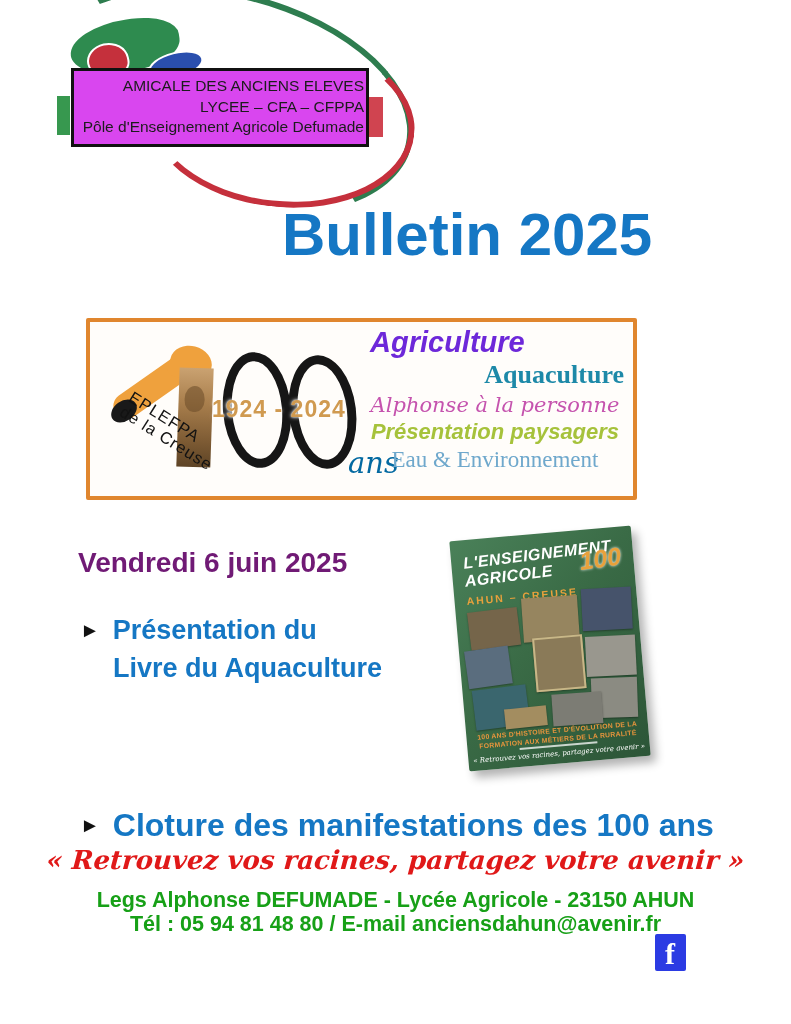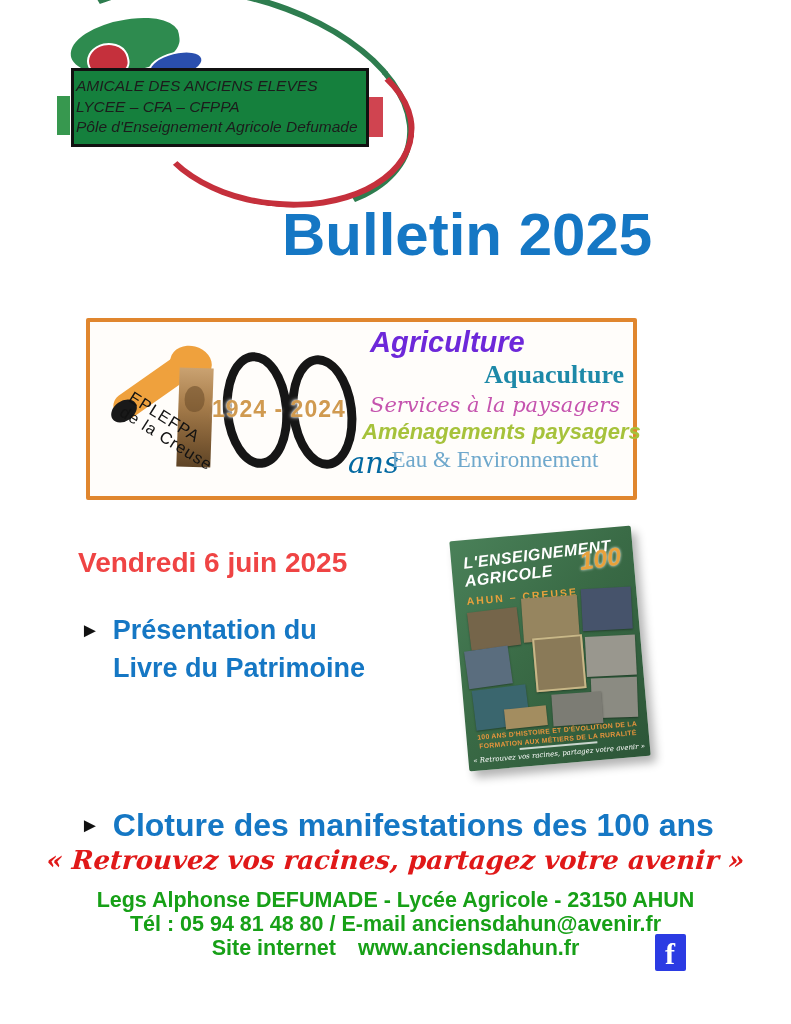--- a/index.html
+++ b/index.html
@@ -16,22 +16,22 @@
               border-radius:60% 45% 55% 50%;transform:rotate(-8deg);}
   .blob-red{position:absolute;left:87px;top:43px;width:38px;height:31px;background:#c5303c;
             border-radius:55% 60% 45% 60%;transform:rotate(-12deg);border:2px solid #fff;}
   .swoosh-blue{position:absolute;left:148px;top:52px;width:52px;height:22px;background:#2a4fae;
                border-radius:50%;transform:rotate(-14deg);border:2px solid #fff;}
   .swoosh-blue2{position:absolute;left:170px;top:66px;width:48px;height:10px;border:3px solid transparent;
                 border-bottom-color:#7ab3d9;border-radius:50%;transform:rotate(-10deg);}
   .bar-green{position:absolute;left:57px;top:96px;width:13px;height:39px;background:#37984f;}
   .bar-red{position:absolute;left:368px;top:97px;width:15px;height:40px;background:#d04450;}
 
-  .addr-box{position:absolute;left:71px;top:68px;width:288px;border:3px solid #111;background:#15803d;
-            text-align:left;padding:5px 2px 6px 2px;color:#1c1c1c;font-style:italic;}
+  .addr-box{position:absolute;left:71px;top:68px;width:288px;border:3px solid #111;background:#d946ef;
+            text-align:right;padding:5px 2px 6px 2px;color:#1c1c1c;}
   .addr-box div{font-size:15.5px;line-height:20.5px;white-space:nowrap;}
 
   
   .main-title{position:absolute;left:282px;top:200px;font-size:60px;font-weight:700;color:#1577c4;
               letter-spacing:0px;white-space:nowrap;}
 
   
   .banner{position:absolute;left:86px;top:318px;width:543px;height:174px;border:4px solid #e0862e;
           background:#fffdfa;border-radius:2px;}
   .logo100{position:absolute;left:0;top:0;width:280px;height:100%;}
@@ -58,21 +58,21 @@
   .prog{white-space:nowrap;}
   .p0{font-size:29px;font-weight:700;font-style:italic;color:#6d28d9;text-align:left;padding-left:8px;}
   .p1{font-size:26px;font-weight:700;font-family:"Liberation Serif",serif;color:#1d89a8;text-align:right;padding-right:4px;margin-top:1px;}
   .p2{font-size:21px;font-style:italic;font-family:"DejaVu Serif",serif;color:#c553ae;text-align:center;margin-top:3px;}
   .p3{font-size:22px;font-weight:700;font-style:italic;color:#a6c23b;text-align:center;margin-top:2px;}
   .p4{font-size:23px;font-family:"Liberation Serif",serif;color:#6fa8cc;text-align:center;margin-top:2px;}
   .p5{font-size:26px;font-weight:700;font-family:"Liberation Serif",serif;color:#cf2030;text-align:center;
       transform:translateX(26px);margin-top:1px;}
 
   
-  .date{position:absolute;left:78px;top:547px;font-size:28px;font-weight:700;color:#ef4444;white-space:nowrap;}
+  .date{position:absolute;left:78px;top:547px;font-size:28px;font-weight:700;color:#701a75;white-space:nowrap;}
   .bullet-line{display:flex;align-items:flex-start;}
   .tri{font-size:20px;color:#111;margin-right:13px;line-height:32px;}
   .blue-b{font-size:27px;font-weight:700;color:#1577c4;line-height:32px;white-space:nowrap;}
   .item1{position:absolute;left:80px;top:614px;}
   .item1 .line2{margin-left:33px;margin-top:6px;}
   .item2{position:absolute;left:80px;top:809px;}
   .item2 .blue-b{font-size:32px;}
 
   
   .book{position:absolute;left:459px;top:533px;width:182px;height:231px;transform:rotate(-5deg);
@@ -141,34 +141,34 @@
       <div class="years">1924 - 2024</div>
       <div class="ans">ans</div>
       <div class="eplefpa">
         <div>EPLEFPA</div>
         <div>de la Creuse</div>
       </div>
     </div>
     <div class="programs">
       <div class="prog p0">Agriculture</div>
       <div class="prog p1">Aquaculture</div>
-      <div class="prog p2">Services à la paysagers</div>
-      <div class="prog p3">Aménagements paysagers</div>
+      <div class="prog p2">Alphonse à la personne</div>
+      <div class="prog p3">Présentation paysagers</div>
       <div class="prog p4">Eau &amp; Environnement</div>
     </div>
   </div>
 
   <div class="date">Vendredi 6 juin 2025</div>
 
   <div class="item1">
     <div class="bullet-line">
       <span class="tri">►</span>
       <span class="blue-b">Présentation du</span>
     </div>
-    <div class="blue-b line2">Livre du Patrimoine</div>
+    <div class="blue-b line2">Livre du Aquaculture</div>
   </div>
 
   <div class="book">
     <div class="bk-t1">L'ENSEIGNEMENT</div>
     <div class="bk-t2">AGRICOLE</div>
     <div class="bk-100">100</div>
     <div class="bk-sub">AHUN – CREUSE</div>
     <div class="ph" style="left:12px;top:72px;width:50px;height:38px;background:#75654a;transform:rotate(-2deg);"></div>
     <div class="ph" style="left:66px;top:64px;width:56px;height:44px;background:#96855f;transform:rotate(1deg);"></div>
     <div class="ph" style="left:126px;top:60px;width:50px;height:42px;background:#46536b;transform:rotate(2deg);"></div>
@@ -191,22 +191,18 @@
     <span class="tri">►</span>
     <span class="blue-b">Cloture des manifestations des 100 ans</span>
   </div>
 
   <div class="quote-red">« Retrouvez vos racines, partagez votre avenir »</div>
 
   <div class="green-line gl1">Legs Alphonse DEFUMADE - Lycée Agricole - 23150 AHUN</div>
   <div class="green-line gl2">
     <span>Tél : 05 94 81 48 80 / E-mail </span><span>anciensdahun@avenir.fr</span>
   </div>
-  <div class="green-line gl3">
-    <span>Site internet</span><span class="gap"></span>
-    <span>www.anciensdahun.fr</span>
-  </div>
 
   <div class="fb">
     <span>f</span>
   </div>
 
 </div>
 
 </body></html>

